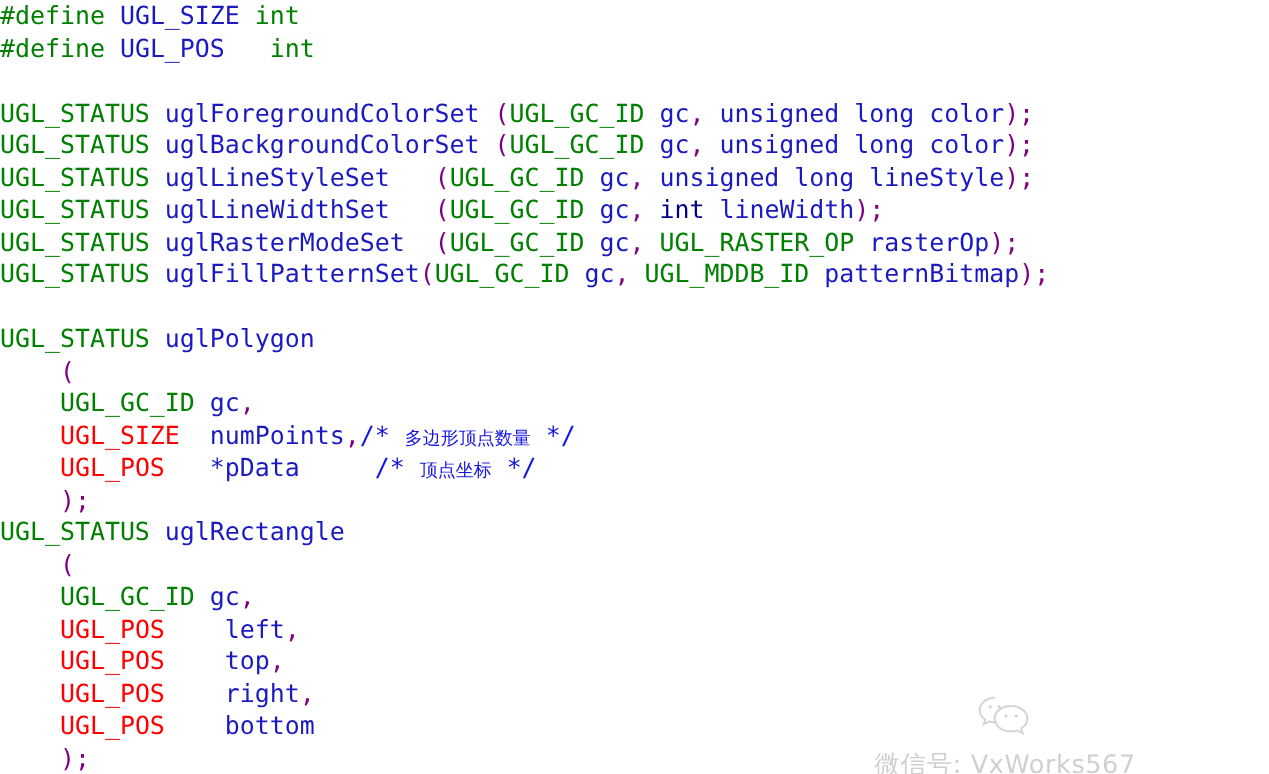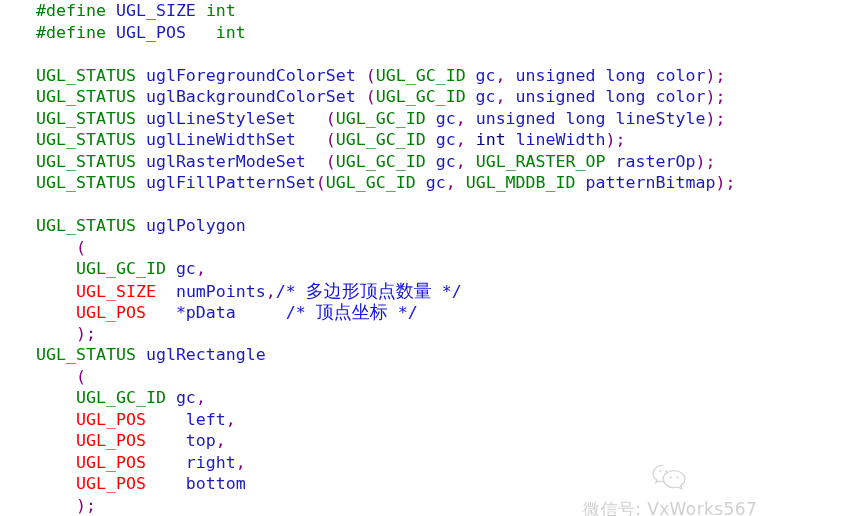--- a/index.html
+++ b/index.html
@@ -18,38 +18,37 @@
   #code {
     position: absolute;
     left: 0px;
     top: 0px;
     width: 744px;
     font-size: 16.6px;
     line-height: 21.5px;
     letter-spacing: 0px;
     white-space: pre;
     font-family: "DejaVu Sans Mono", "Liberation Mono", monospace;
-    margin-left: 36px;
   }
   .ln {
     display: block;
     height: 21.5px;
     white-space: pre;
   }
   .tk { white-space: pre; }
   .c-green   { color: #008000; }
   .c-blue    { color: #1a1ac0; }
   .c-navy    { color: #000080; }
   .c-red     { color: #ff0000; }
   .c-purple  { color: #800080; }
   .c-cmt     { color: #1515e0; }
   .c-plain   { color: #1a1ac0; }
   .cjk {
     font-family: "DejaVu Sans", "Liberation Sans", sans-serif;
-    font-size: 18px;
+    font-size: 12px;
   }
 
   
   #watermark {
     position: absolute;
     left: 583px;
     top: 461px;
     display: flex;
     align-items: center;
     gap: 7px;

